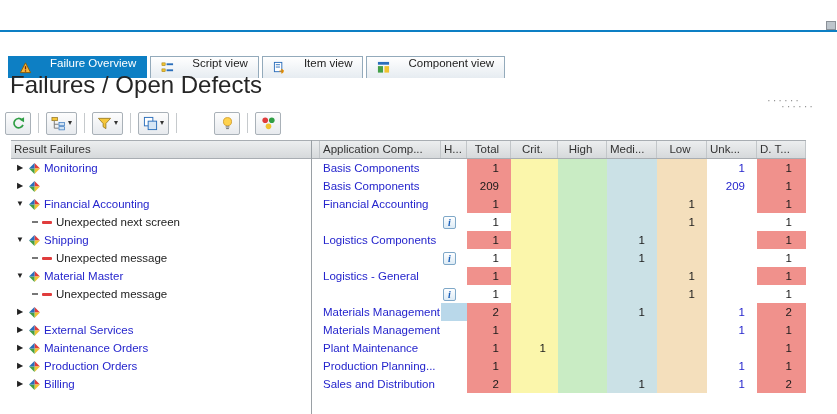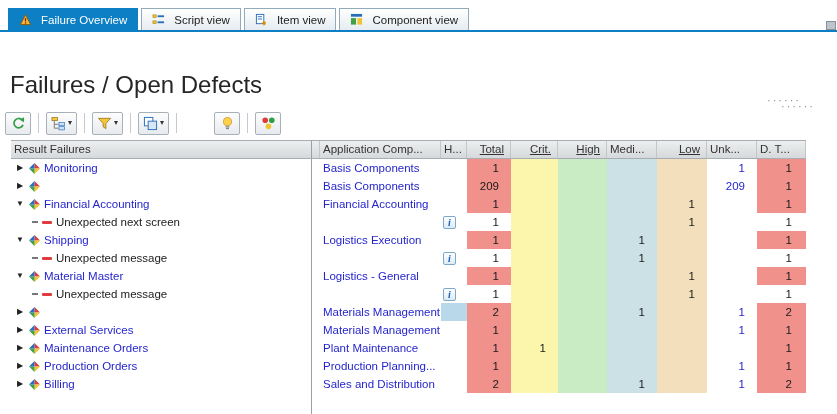--- a/index.html
+++ b/index.html
@@ -6,24 +6,24 @@
   html,body { background:#fff; }
   body {
     width:837px; height:414px; overflow:hidden; position:relative;
     font-family:"Liberation Sans", sans-serif; font-size:11px; color:#222;
   }
   .screen { position:absolute; inset:0; }
 
   
   .tabbar { position:absolute; top:8px; left:8px; height:22px; display:flex; gap:3px; }
   .tab {
-    display:flex; align-items:center; gap:9px; padding:0 10px; height:22px;
+    display:flex; gap:18px; padding:0 10px; height:22px;
     border:1px solid #93aabb; border-bottom:none;
     background:linear-gradient(#ffffff,#e6ecf1); color:#222; font-size:11.5px;
-    white-space:nowrap; cursor:default;
+    white-space:nowrap; cursor:default;margin-top:48px;
   }
   .tab.active {
     background:var(--tab-active,#0d7fc4); border-color:var(--tab-active,#0d7fc4); color:#fff;
   }
   .tab-underline { position:absolute; top:30px; left:0; width:837px; height:2px; background:var(--tab-active,#0d7fc4); }
   .tab-end { position:absolute; top:21px; right:1px; width:10px; height:9px; background:#bdc5cc; border:1px solid #8a9097; }
 
   
   .page-title { position:absolute; top:71px; left:10px; font-size:24px; color:#262626; }
 
@@ -45,21 +45,21 @@
   .grip span:last-child { margin-right:-14px; }
 
   
   .table { position:absolute; top:140px; left:11px; width:795px; }
   .grid-cols { display:grid; grid-template-columns:309px 121px 26px 44px 47px 49px 50px 50px 50px 49px; }
   .thead { height:19px; background:linear-gradient(#eceeef,#d6d9db); border-top:1px solid #a8adb2; border-bottom:1px solid #a8adb2; }
   .hcell {
     line-height:17px; padding:0 6px 0 3px; overflow:hidden; white-space:nowrap;
     border-right:1px solid #c2c6c9; color:#333; font-size:11.5px;
   }
-  .hcell.right { text-align:right;text-decoration:underline; }
+  .hcell.right { text-align:center; }
   .trow { height:18px; }
   .cell { overflow:hidden; white-space:nowrap; line-height:18px; }
 
   
   .c-tree { display:flex; align-items:center; gap:4px; padding-left:4px; }
   .expander { width:10px; font-size:8px; color:#222; text-align:center; flex:0 0 auto; }
   .diamond { display:inline-flex; flex:0 0 auto; }
   .nlabel { color:var(--link-blue,#2525cd); font-size:11.5px; }
   .twig { width:6px; height:2px; background:#777; margin-left:17px; flex:0 0 auto; }
   .dash { width:10px; height:3px; background:#e03c3c; border-radius:1px; flex:0 0 auto; }
@@ -319,21 +319,21 @@
             <span class="diamond">
               <svg width="11" height="11" viewBox="0 0 12 12">
                 <polygon points="6,0 12,6 6,6" fill="#e03c3c"></polygon>
                 <polygon points="12,6 6,12 6,6" fill="#f0c330"></polygon>
                 <polygon points="6,12 0,6 6,6" fill="#43a047"></polygon>
                 <polygon points="0,6 6,0 6,6" fill="#2a6ebb"></polygon>
               </svg>
             </span>
             <span class="nlabel">Shipping</span>
           </div>
-          <div class="cell c-app"><span class="applink">Logistics Execution</span></div>
+          <div class="cell c-app"><span class="applink">Logistics Components</span></div>
           <div class="cell c-h"></div>
           <div class="cell num c-total node">1</div>
           <div class="cell num c-crit node"></div>
           <div class="cell num c-high node"></div>
           <div class="cell num c-medium node">1</div>
           <div class="cell num c-low node"></div>
           <div class="cell num c-unknown node"></div>
           <div class="cell num c-dt node">1</div>
         </div>
         <div class="trow grid-cols">

